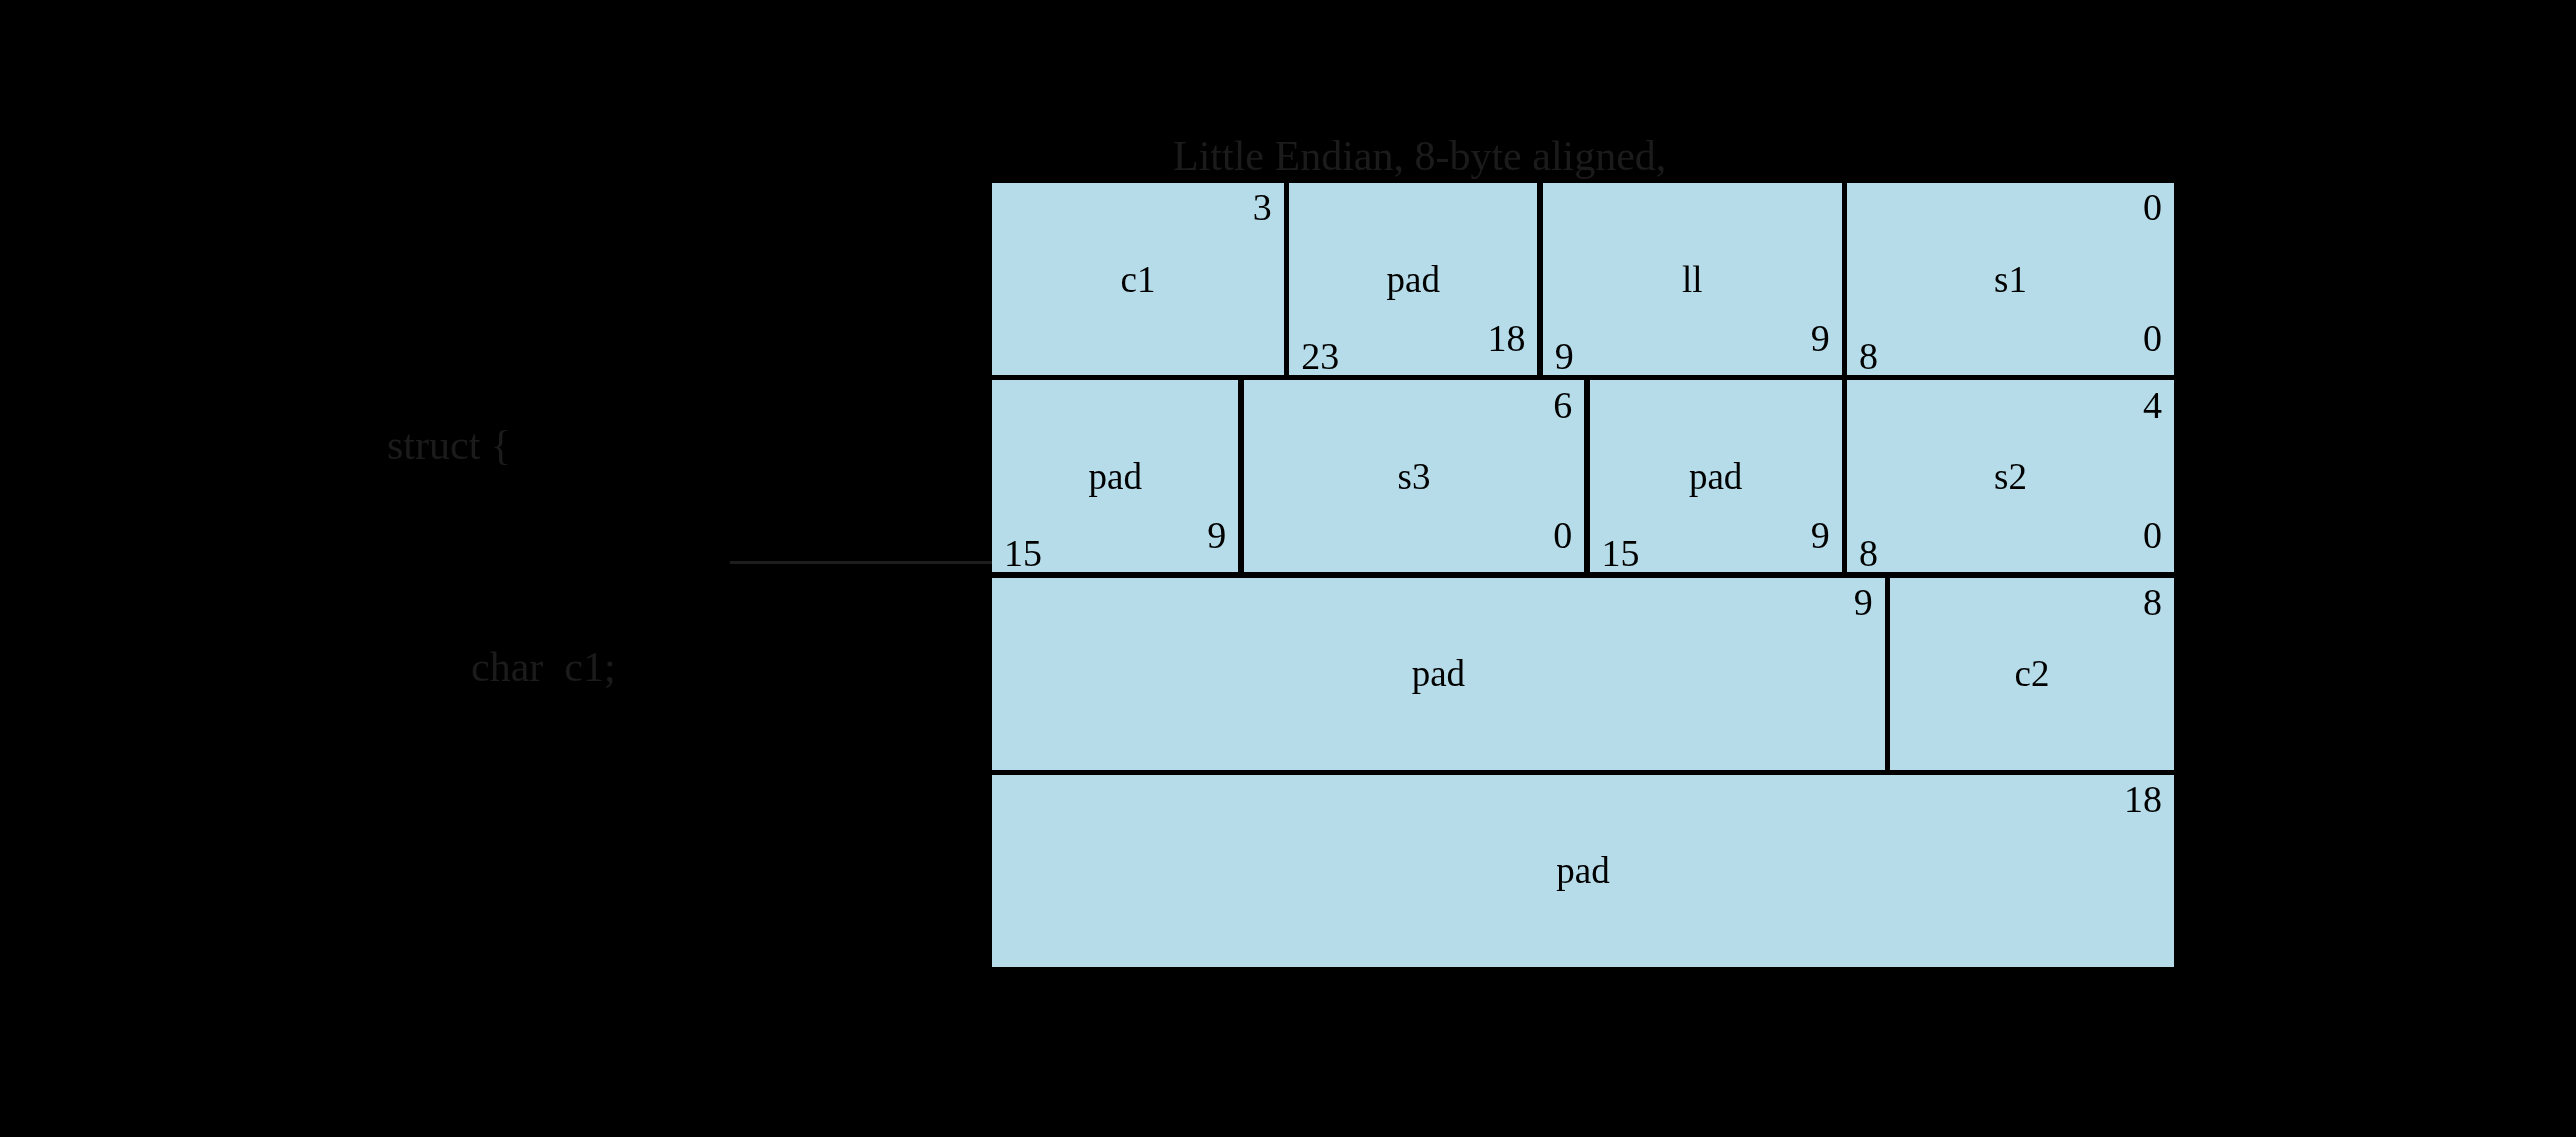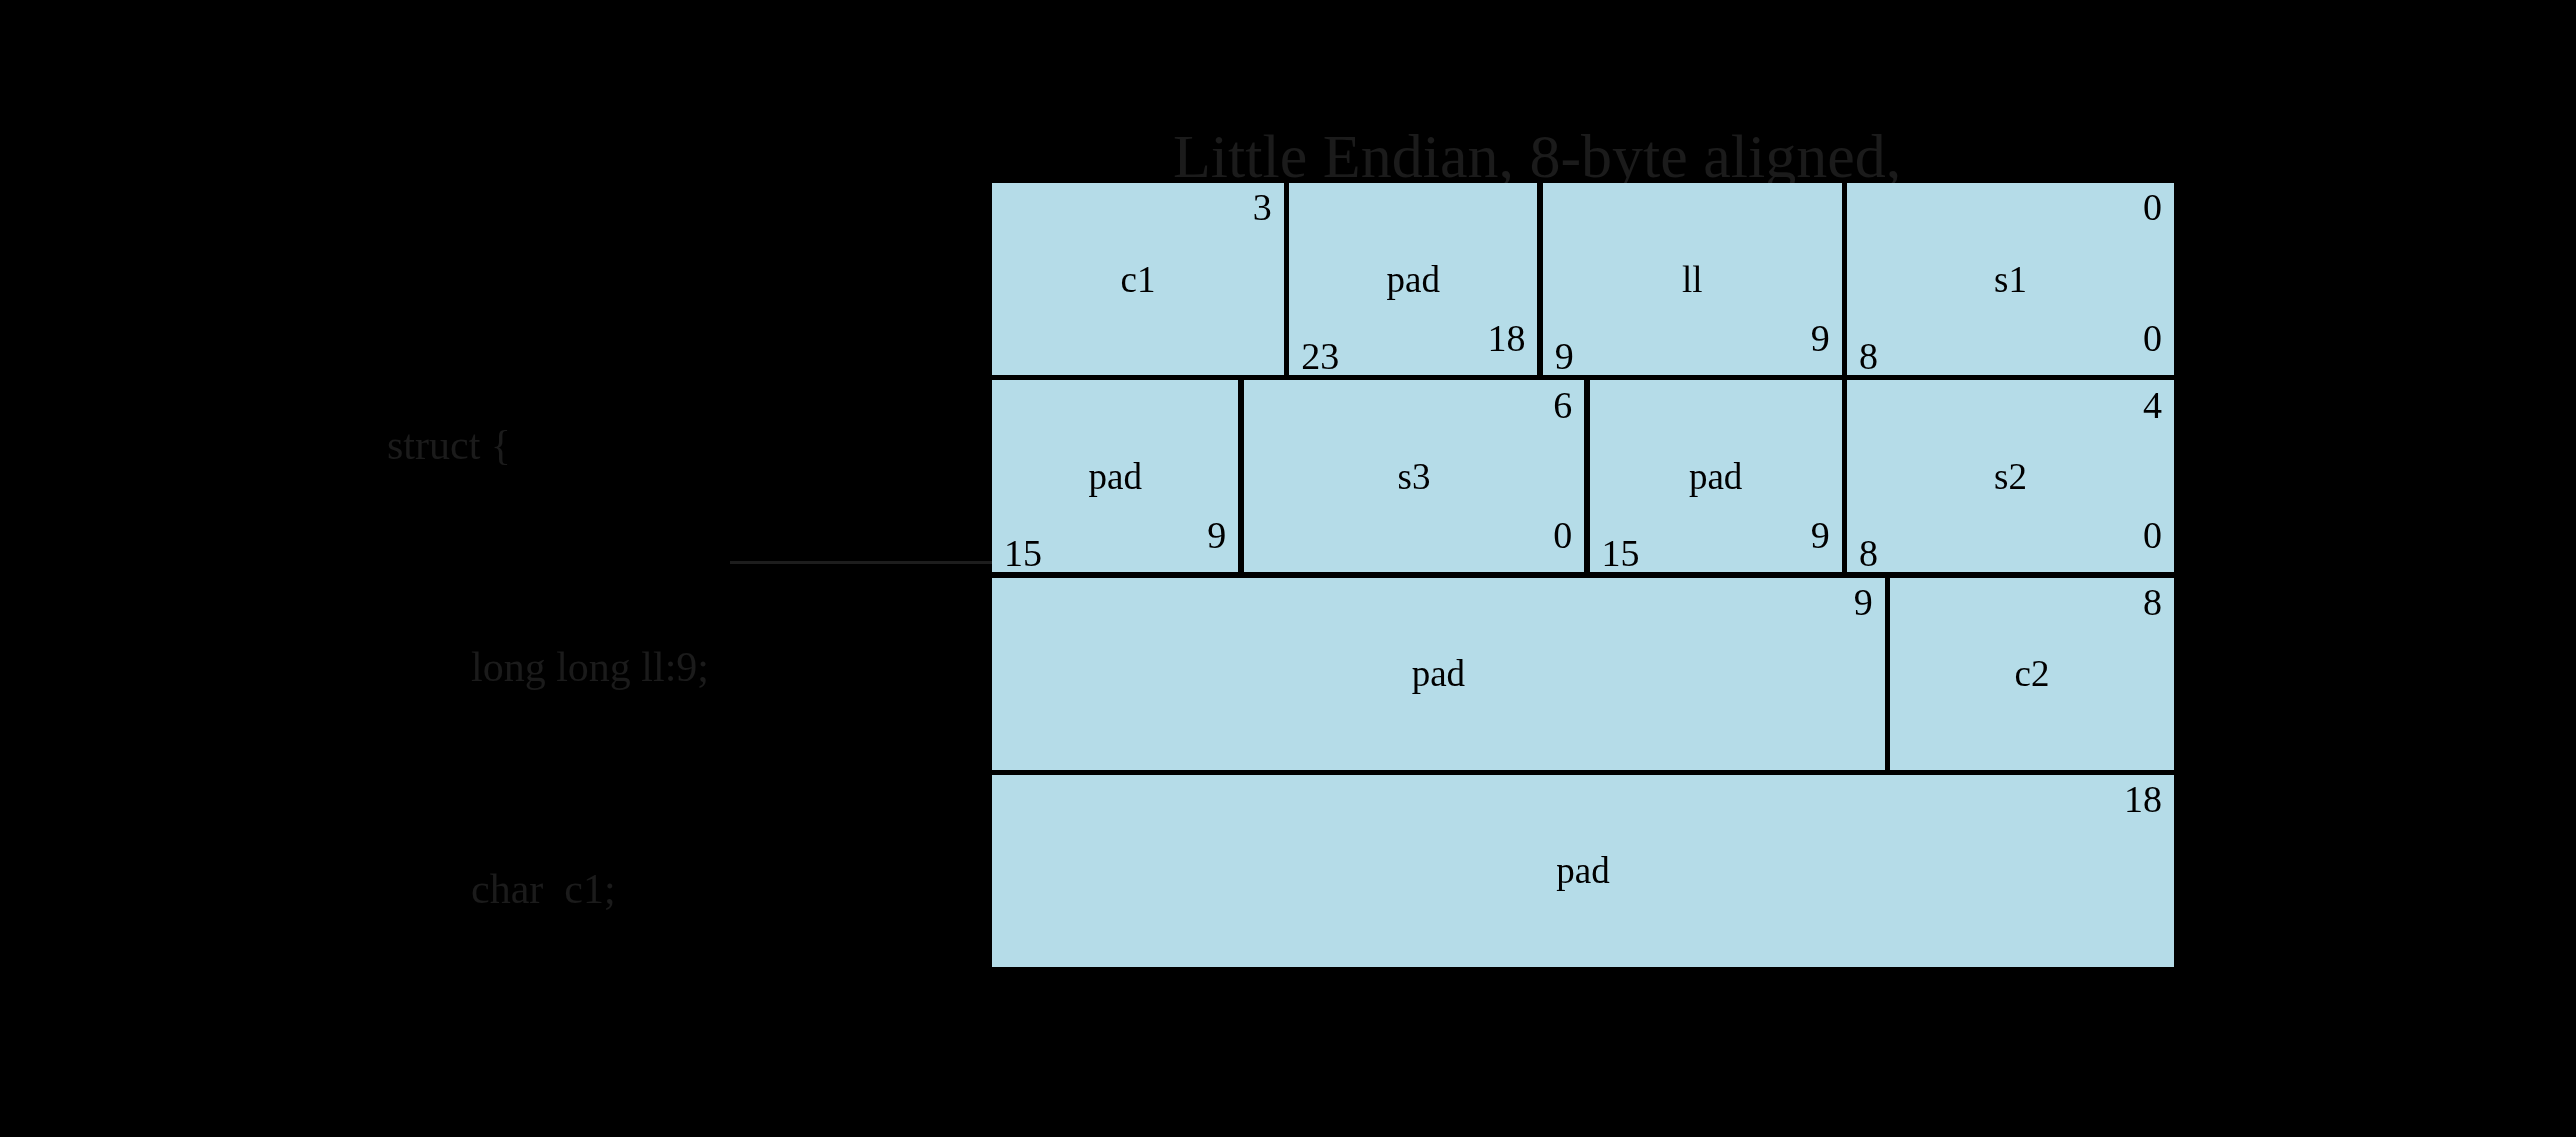--- a/index.html
+++ b/index.html
@@ -7,21 +7,21 @@
     position:relative;
     width:2576px;height:1137px;
     background:#000000;
     overflow:hidden;
     font-family:"Liberation Serif", serif;
   }
   
   .dim{color:#1b1b1b;}
   .title{
     position:absolute;left:1173px;top:127px;
-    font-size:62px;line-height:58px;white-space:nowrap;
+    font-size:42px;line-height:58px;white-space:nowrap;
   }
   .code{
     position:absolute;left:387px;top:260px;
     font-size:42px;line-height:74px;
     white-space:pre;
   }
   .code .ind{padding-left:84px;}
   .align-line{
     position:absolute;left:730px;top:561px;
     width:262px;height:2.6px;background:#1d1d1d;
@@ -44,21 +44,20 @@
 </style>
 </head>
 <body>
 
 <div id="canvas">
 
   <div class="title dim">Little Endian, 8-byte aligned,</div>
 
   <div class="code dim">
     <div>struct {</div>
-    <div class="ind">long long ll:9;</div>
     <div class="ind">char  c1;</div>
     
     
     
     
   </div>
 
   <div class="align-line"></div>
 
   <div class="diagram">

